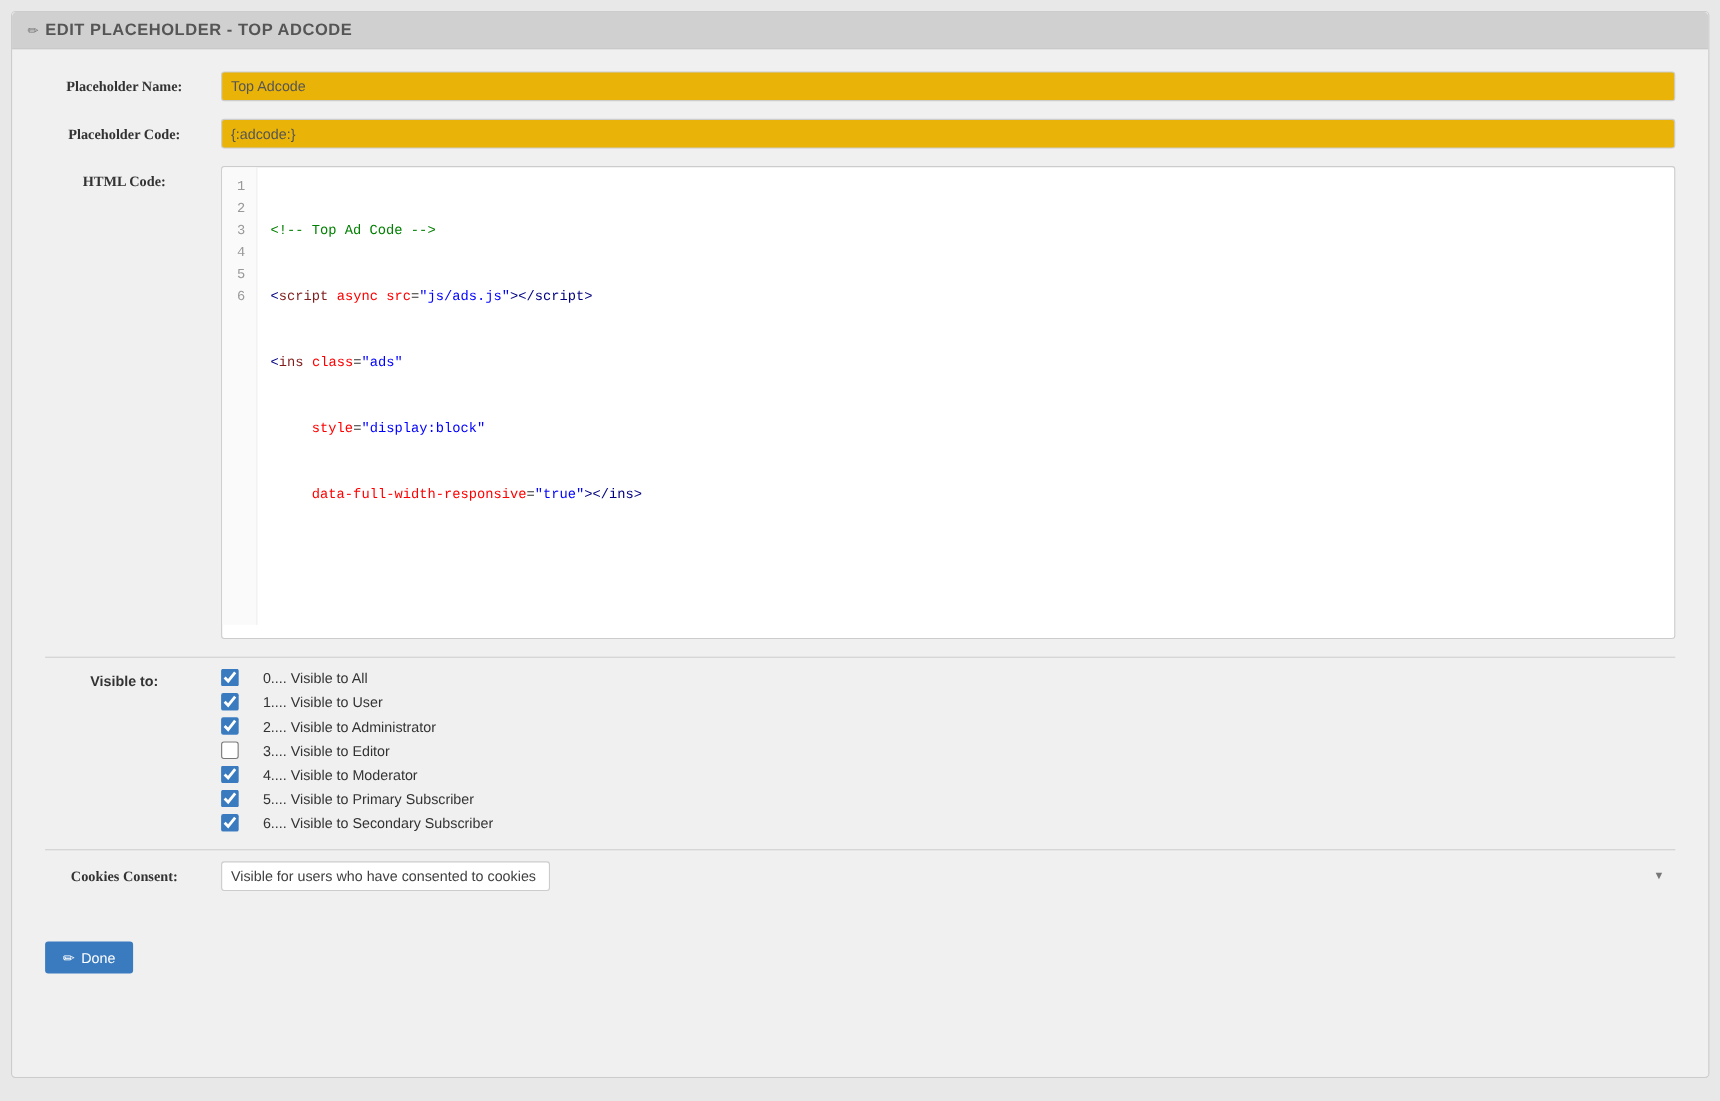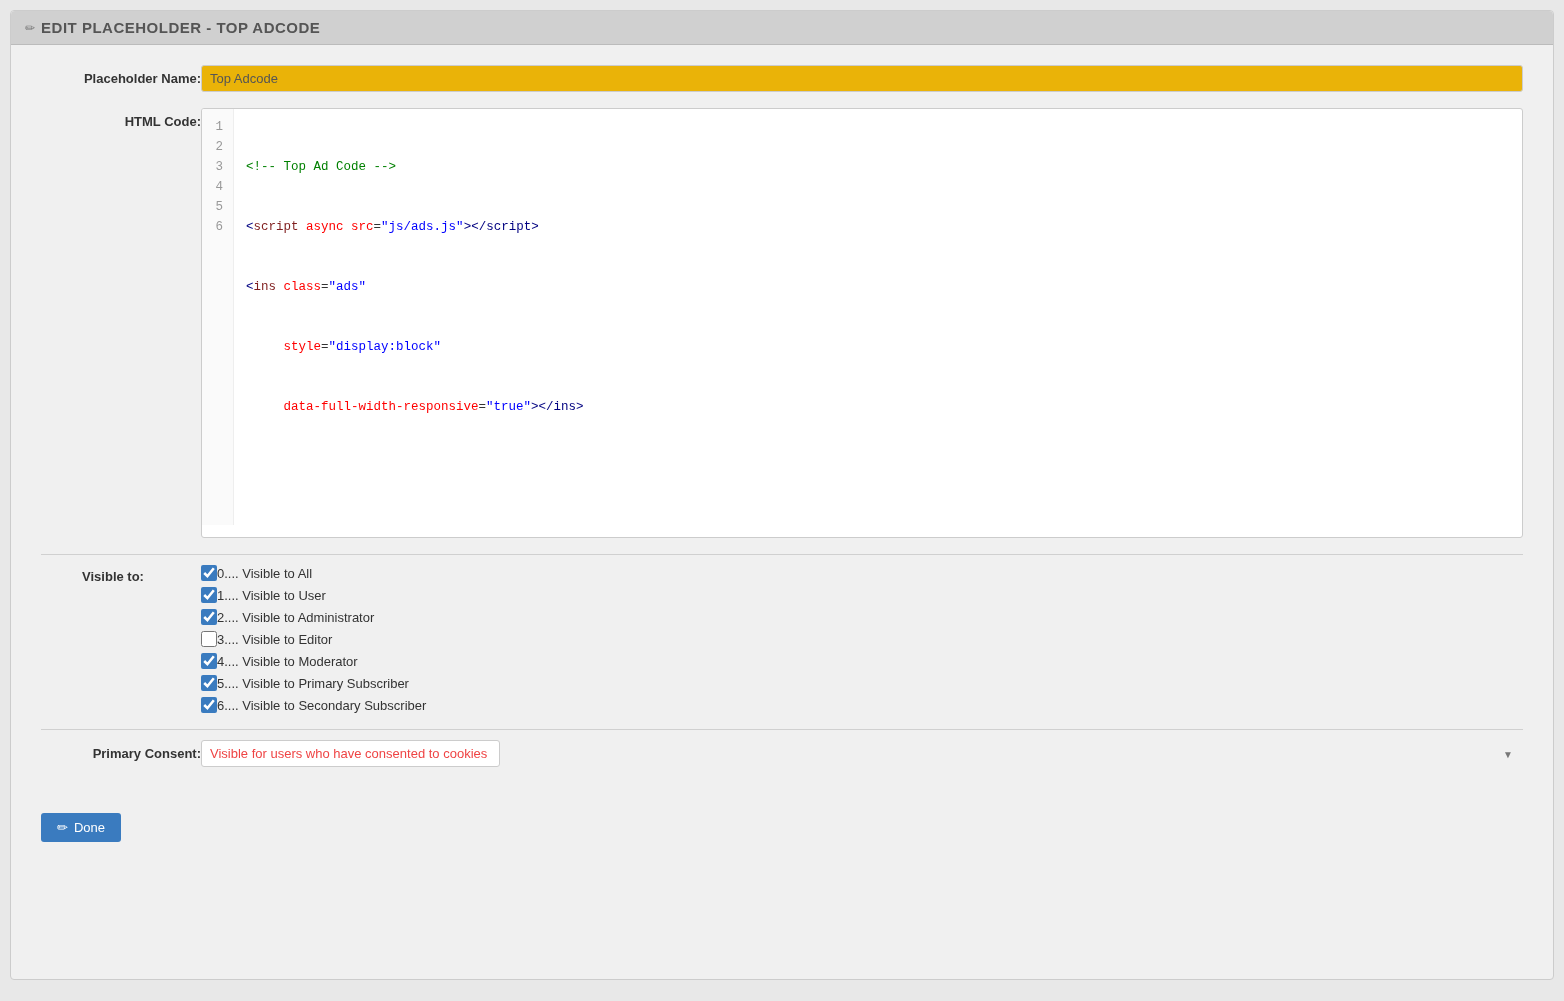--- a/index.html
+++ b/index.html
@@ -40,25 +40,27 @@
       padding: 20px 30px 20px 30px;
     }
     .form-row {
       display: flex;
       align-items: flex-start;
       margin-bottom: 16px;
     }
     .form-label {
       width: 160px;
       min-width: 160px;
-      text-align: right;
+      text-align: center;
+      padding-right: 16px;
       padding-top: 6px;
       font-weight: bold;
       font-size: 13px;
       color: #333;
+      font-family: Liberation Serif, serif;
     }
     .form-control {
       flex: 1;
       padding: 5px 8px;
       border: 1px solid #ccc;
       border-radius: 3px;
       font-size: 13px;
       background: #eab308;
       color: #555;
       outline: none;
@@ -120,38 +122,38 @@
       color: #333;
     }
     .checkboxes-list {
       display: flex;
       flex-direction: column;
       gap: 6px;
     }
     .checkbox-item {
       display: flex;
       align-items: center;
-      gap: 0;
+      gap: 22px;
       font-size: 13px;
       color: #333;
     }
     .checkbox-item input[type="checkbox"] {
       width: 16px;
       height: 16px;
       accent-color: #3a7bbf;
       cursor: pointer;
     }
     .cookies-select {
       flex: 1;
       padding: 5px 8px;
       border: 1px solid #ccc;
       border-radius: 3px;
       font-size: 13px;
       background: #fff;
-      color: #ef4444;
+      color: #404040;
       appearance: none;
       -webkit-appearance: none;
       cursor: pointer;
       position: relative;
     }
     .select-wrapper {
       flex: 1;
       position: relative;
     }
     .select-wrapper::after {
@@ -193,20 +195,24 @@
     <span class="title-bar-text">EDIT PLACEHOLDER - TOP ADCODE</span>
   </div>
 
   <div class="form-body">
 
     <div class="form-row">
       <div class="form-label">Placeholder Name:</div>
       <input class="form-control" type="text" value="Top Adcode" style="">
     </div>
 
+    <div class="form-row">
+      <div class="form-label">Placeholder Code:</div>
+      <input class="form-control" type="text" value="{:adcode:}" style="">
+    </div>
 
     <div class="form-row">
       <div class="form-label">HTML Code:</div>
       <div class="code-editor">
         <div class="code-lines">
           <div class="line-numbers">
             <span class="line-number">1</span>
             <span class="line-number">2</span>
             <span class="line-number">3</span>
             <span class="line-number">4</span>
@@ -265,21 +271,21 @@
           <input type="checkbox" checked="" style="">
           <span>6.... Visible to Secondary Subscriber</span>
         </label>
 
       </div>
     </div>
 
     <hr class="divider">
 
     <div class="form-row">
-      <div class="form-label">Primary Consent:</div>
+      <div class="form-label">Cookies Consent:</div>
       <div class="select-wrapper">
         <select class="cookies-select">
           <option>Visible for users who have consented to cookies</option>
           <option>Always visible</option>
           <option>Hidden for users who have consented to cookies</option>
         </select>
       </div>
     </div>
 
   </div>

